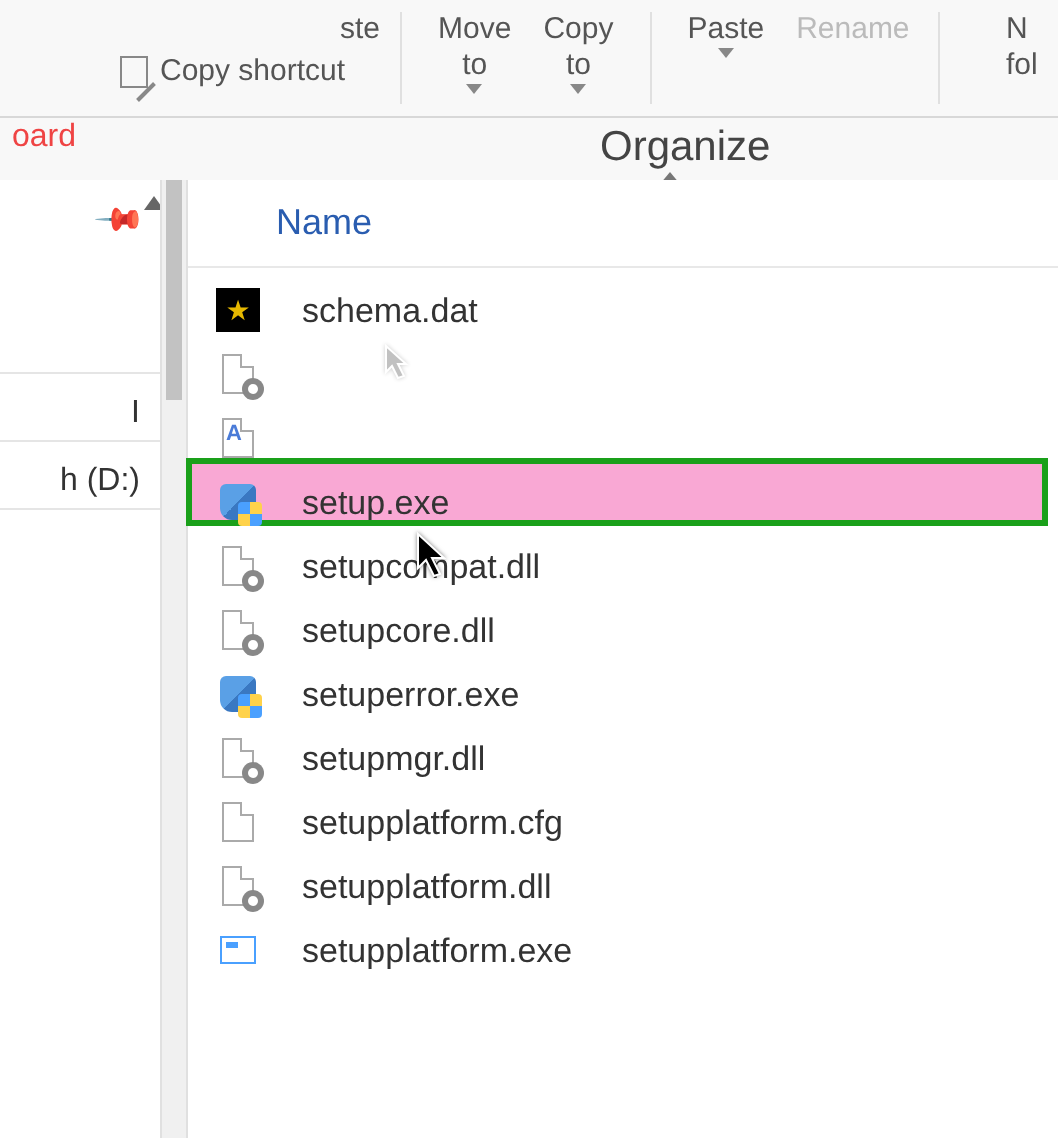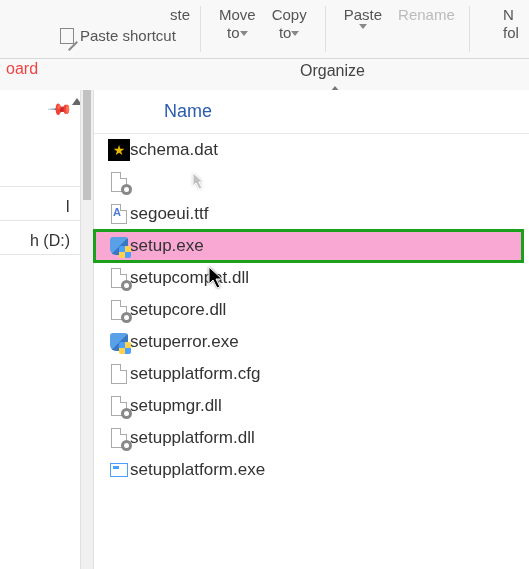--- a/index.html
+++ b/index.html
@@ -5,44 +5,44 @@
     * { box-sizing: border-box; margin: 0; padding: 0; font-family: "Segoe UI", sans-serif; }
     body { width: 529px; height: 569px; overflow: hidden; background: #f8f8f8; position: relative; }
     
     .ribbon { height: 48px; background: #f8f8f8; display: flex; align-items: flex-start; padding-top: 6px;}
     .rb-left { width: 190px; padding-left: 16px; text-align: right; }
     .pst-line { display: flex; align-items: center; gap: 6px; margin-left: 44px; color: #555; font-size: 15px; cursor: pointer;}
     .pin-sq { width: 14px; height: 16px; border: 1.5px solid #888; position: relative; display: inline-block;}
     .pin-sq::after{content:"";position:absolute;right:-6px;bottom:-4px;width:12px;height:2px;background:#888;transform:rotate(-45deg);}
     
     .ribbon-btn { display: flex; flex-direction: column; align-items: center; color: #555; font-size: 15px; padding: 0 8px; cursor: pointer; line-height: 18px;}
-    .ribbon-btn .sub { font-size: 15px; display:flex; align-items:center; gap:0;}
+    .ribbon-btn .sub { font-size: 15px; display:flex; align-items:center; gap:0;flex-direction:column;}
     .ribbon-btn.disabled { color: #bbb; }
     .tri-down { width:0; height:0; border-left:4px solid transparent; border-right:4px solid transparent; border-top:5px solid #888;}
     
-    .section-label { position:absolute; top:62px; left:300px; font-size:16px; color:#444;}
+    .section-label { position:absolute; top:62px; left:300px; font-size:21px; color:#444;}
     .sep { position:absolute; top:58px; left:0; right:0; height:1px; background:#d8d8d8;}
     .tab-word { position:absolute; top: 60px; left: 6px; font-size:16px; color:#ef4444;}
     .tiny-tri { position:absolute; top:86px; left:330px; width:0;height:0;border-left:5px solid transparent;border-right:5px solid transparent;border-bottom:6px solid #777;}
     
     .nav { position:absolute; top:90px; left:0; width:80px; height:479px; background:#fff; border-right: none;}
     .nav .pin { position:absolute; top:10px; left:50px; color:#888; font-size:16px; transform: rotate(45deg);}
     .nav .up { position:absolute; top:8px; left:72px; width:0;height:0;border-left:5px solid transparent;border-right:5px solid transparent;border-bottom:7px solid #666;}
     .nav .sep-h { position:absolute; left:0; right:0; height:1px; background:#e5e5e5;}
     .nav-label { font-size:16px; color:#333; padding: 6px 4px;}
     
     .scroll { position:absolute; top:90px; left:80px; width:14px; height:479px; background:#f0f0f0; border-left:1px solid #e0e0e0; border-right:1px solid #e0e0e0;}
     .thumb { position:absolute; top:0; left:2px; right:2px; height:110px; background:#c2c2c2;}
     
     .content { position:absolute; top:90px; left:94px; right:0; bottom:0; background:#fff;}
     .header { height:44px; border-bottom:1px solid #e8e8e8; display:flex; align-items:center;}
-    .header-name { margin-left:70px; font-size:18px; color:#2a5db0;}
+    .header-name { margin-left:44px; font-size:18px; color:#2a5db0;}
     
     .list { }
-    .row { display:flex; align-items:center; height:32px; padding-left:14px; gap:0; cursor:pointer;}
+    .row { display:flex; align-items:flex-end; height:32px; padding-left:14px; gap:21px; cursor:pointer;}
     .row .fname { font-size:17px; color:#333; }
     .row.sel { background:#f9a8d4; outline: 3px solid #1aa01a; outline-offset:-2px; margin-right:6px;}
     
     .ico { width:22px; height:22px; display:flex; align-items:center; justify-content:center; position:relative;}
     
     .ico .doc { width:16px; height:20px; border:1px solid #aaa; background:#fff; position:relative;}
     .ico .doc::before{content:"";position:absolute;top:-1px;right:-1px;width:6px;height:6px;background:#fff;border-left:1px solid #aaa;border-bottom:1px solid #aaa;}
     .ico .gear { position:absolute; bottom:-2px; right:-2px; width:11px; height:11px; background:#888; border-radius:50%;}
     .ico .gear::after{content:"";position:absolute;top:3px;left:3px;width:5px;height:5px;background:#fff;border-radius:50%;}
     .ico.star { background:#000;}
@@ -61,21 +61,21 @@
     .r-edge { position:absolute; top:0; right:0; width:26px; text-align:left; color:#555; font-size:15px; line-height:18px; padding-top:6px;}
   </style>
 </head>
 <body>
 
 <div class="ribbon">
   <div class="rb-left">
     <div style="font-size:15px;color:#555;margin-left:4px;margin-bottom:4px;">ste</div>
     <div class="pst-line">
       <span class="pin-sq"></span>
-      <span>Paste shortcut</span>
+      <span>Copy shortcut</span>
     </div>
   </div>
   <div style="width:1px;height:46px;background:#e0e0e0;margin:0 10px;"></div>
   <div class="ribbon-btn">
     <span>Move</span>
     <span class="sub">
         <span>to</span>
         <span class="tri-down"></span>
       </span>
   </div>
@@ -135,21 +135,20 @@
         <div class="ico">
           <div class="doc"></div>
           <div class="gear"></div>
         </div>
       </div>
       <div class="row">
         <div class="ico">
           <div class="doc"></div>
           <span class="a">A</span>
         </div>
-        <span class="fname">segoeui.ttf</span>
       </div>
       <div class="row sel">
         <div class="ico">
           <div class="shield">
             <div class="badge"></div>
           </div>
         </div>
         <span class="fname">setup.exe</span>
       </div>
       <div class="row">
@@ -170,29 +169,29 @@
         <div class="ico">
           <div class="shield">
             <div class="badge"></div>
           </div>
         </div>
         <span class="fname">setuperror.exe</span>
       </div>
       <div class="row">
         <div class="ico">
           <div class="doc"></div>
+          <div class="gear"></div>
+        </div>
+        <span class="fname">setupmgr.dll</span>
+      </div>
+      <div class="row">
+        <div class="ico">
+          <div class="doc"></div>
         </div>
         <span class="fname">setupplatform.cfg</span>
-      </div>
-      <div class="row">
-        <div class="ico">
-          <div class="doc"></div>
-          <div class="gear"></div>
-        </div>
-        <span class="fname">setupmgr.dll</span>
       </div>
       <div class="row">
         <div class="ico">
           <div class="doc"></div>
           <div class="gear"></div>
         </div>
         <span class="fname">setupplatform.dll</span>
       </div>
       <div class="row">
         <div class="ico">

